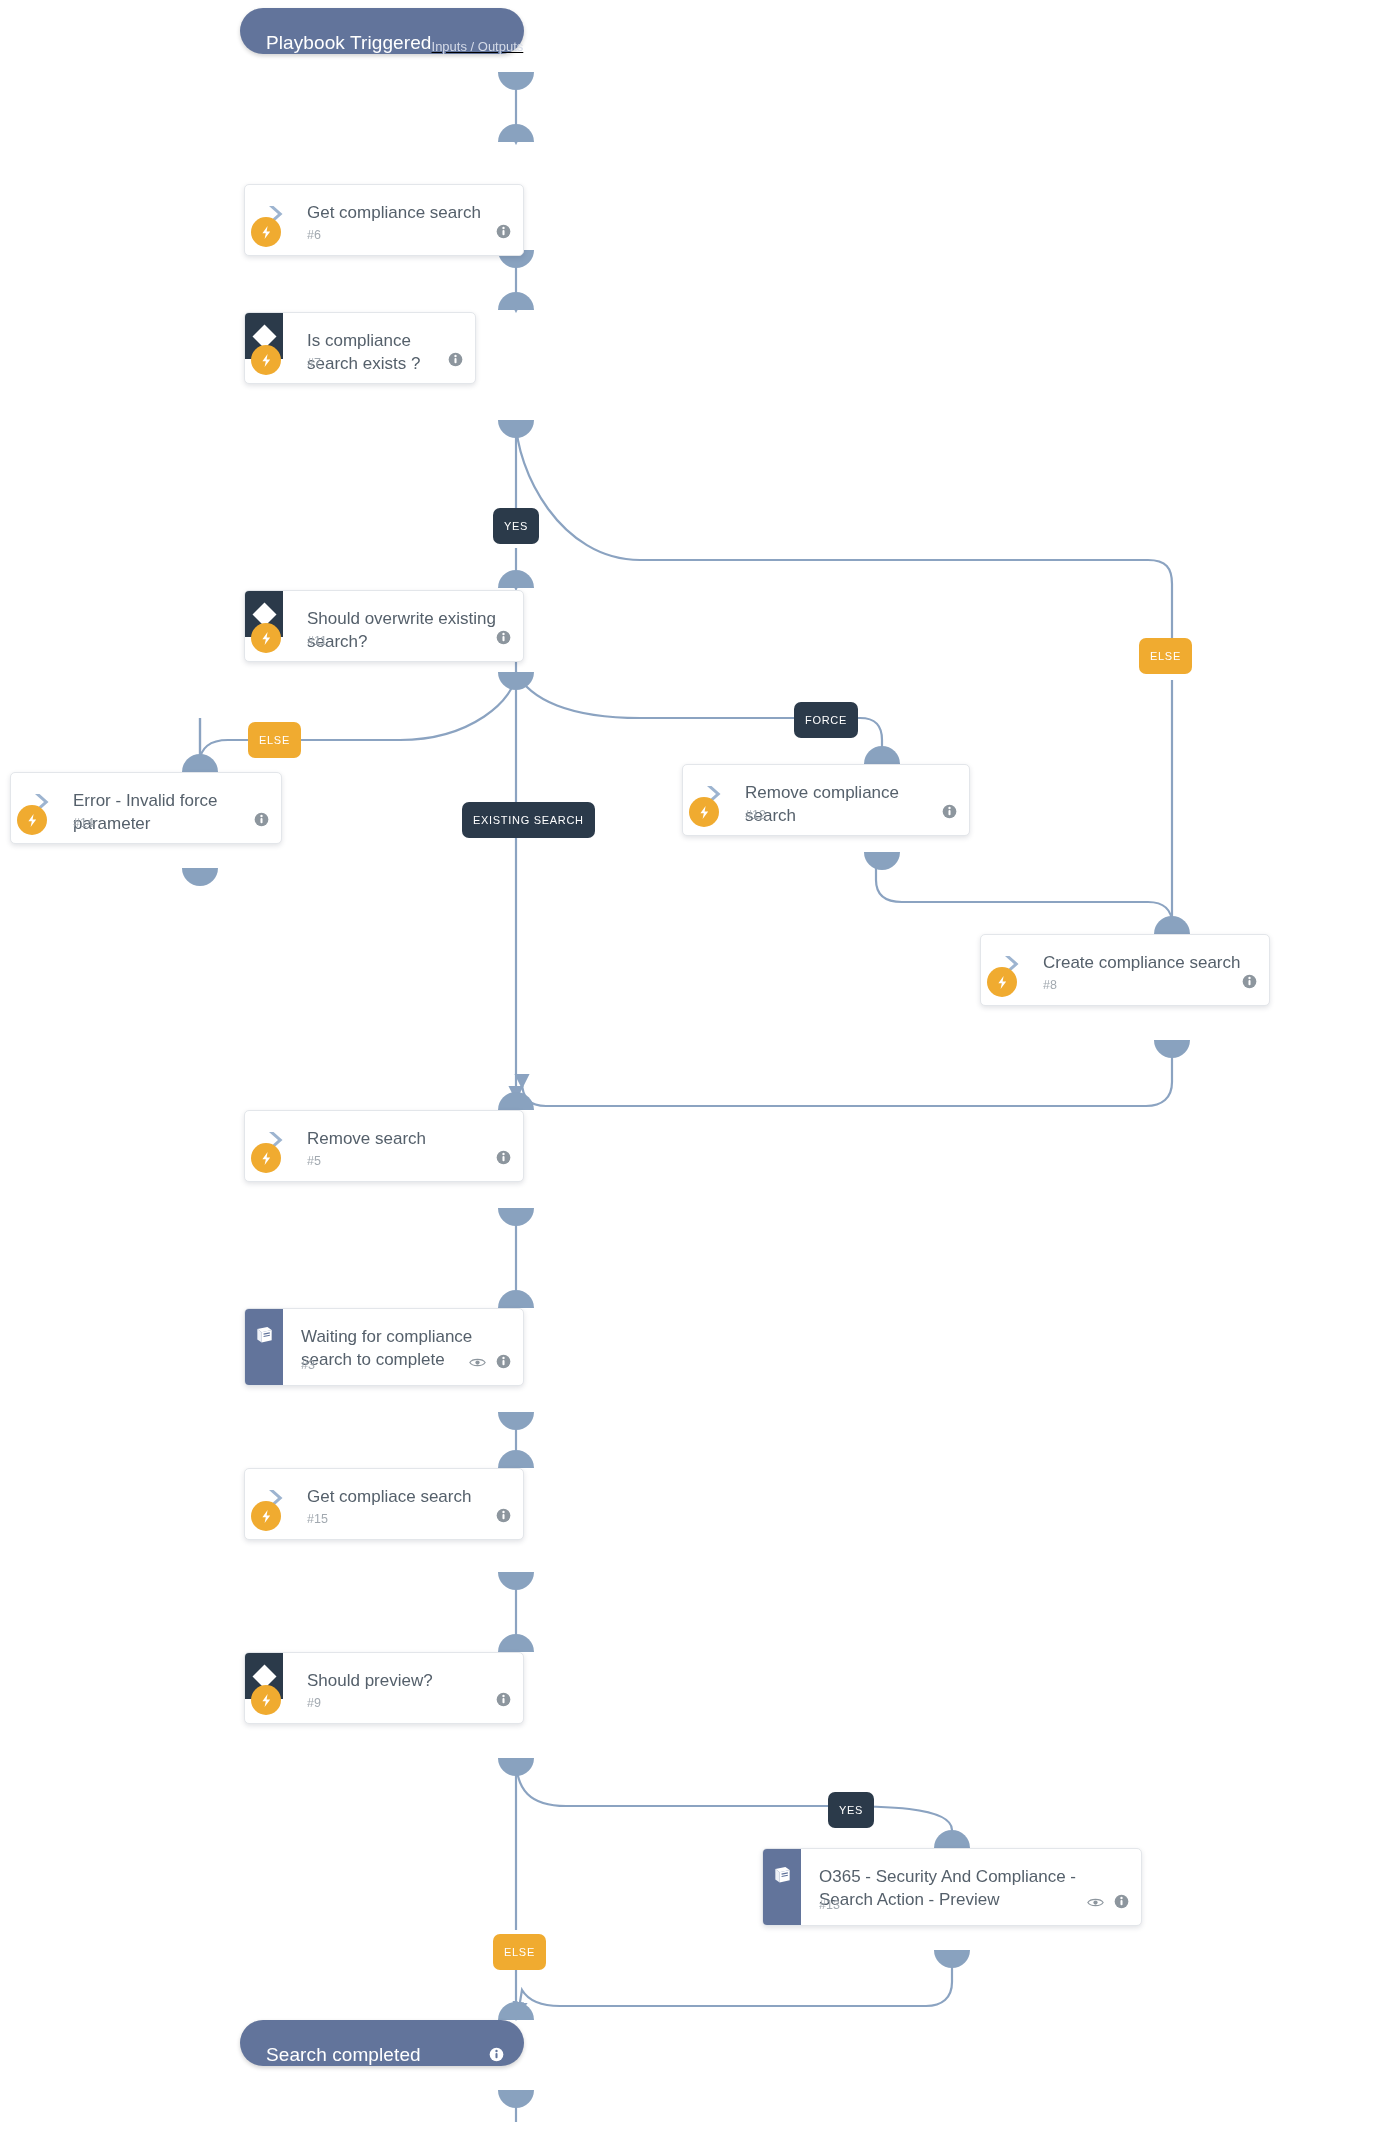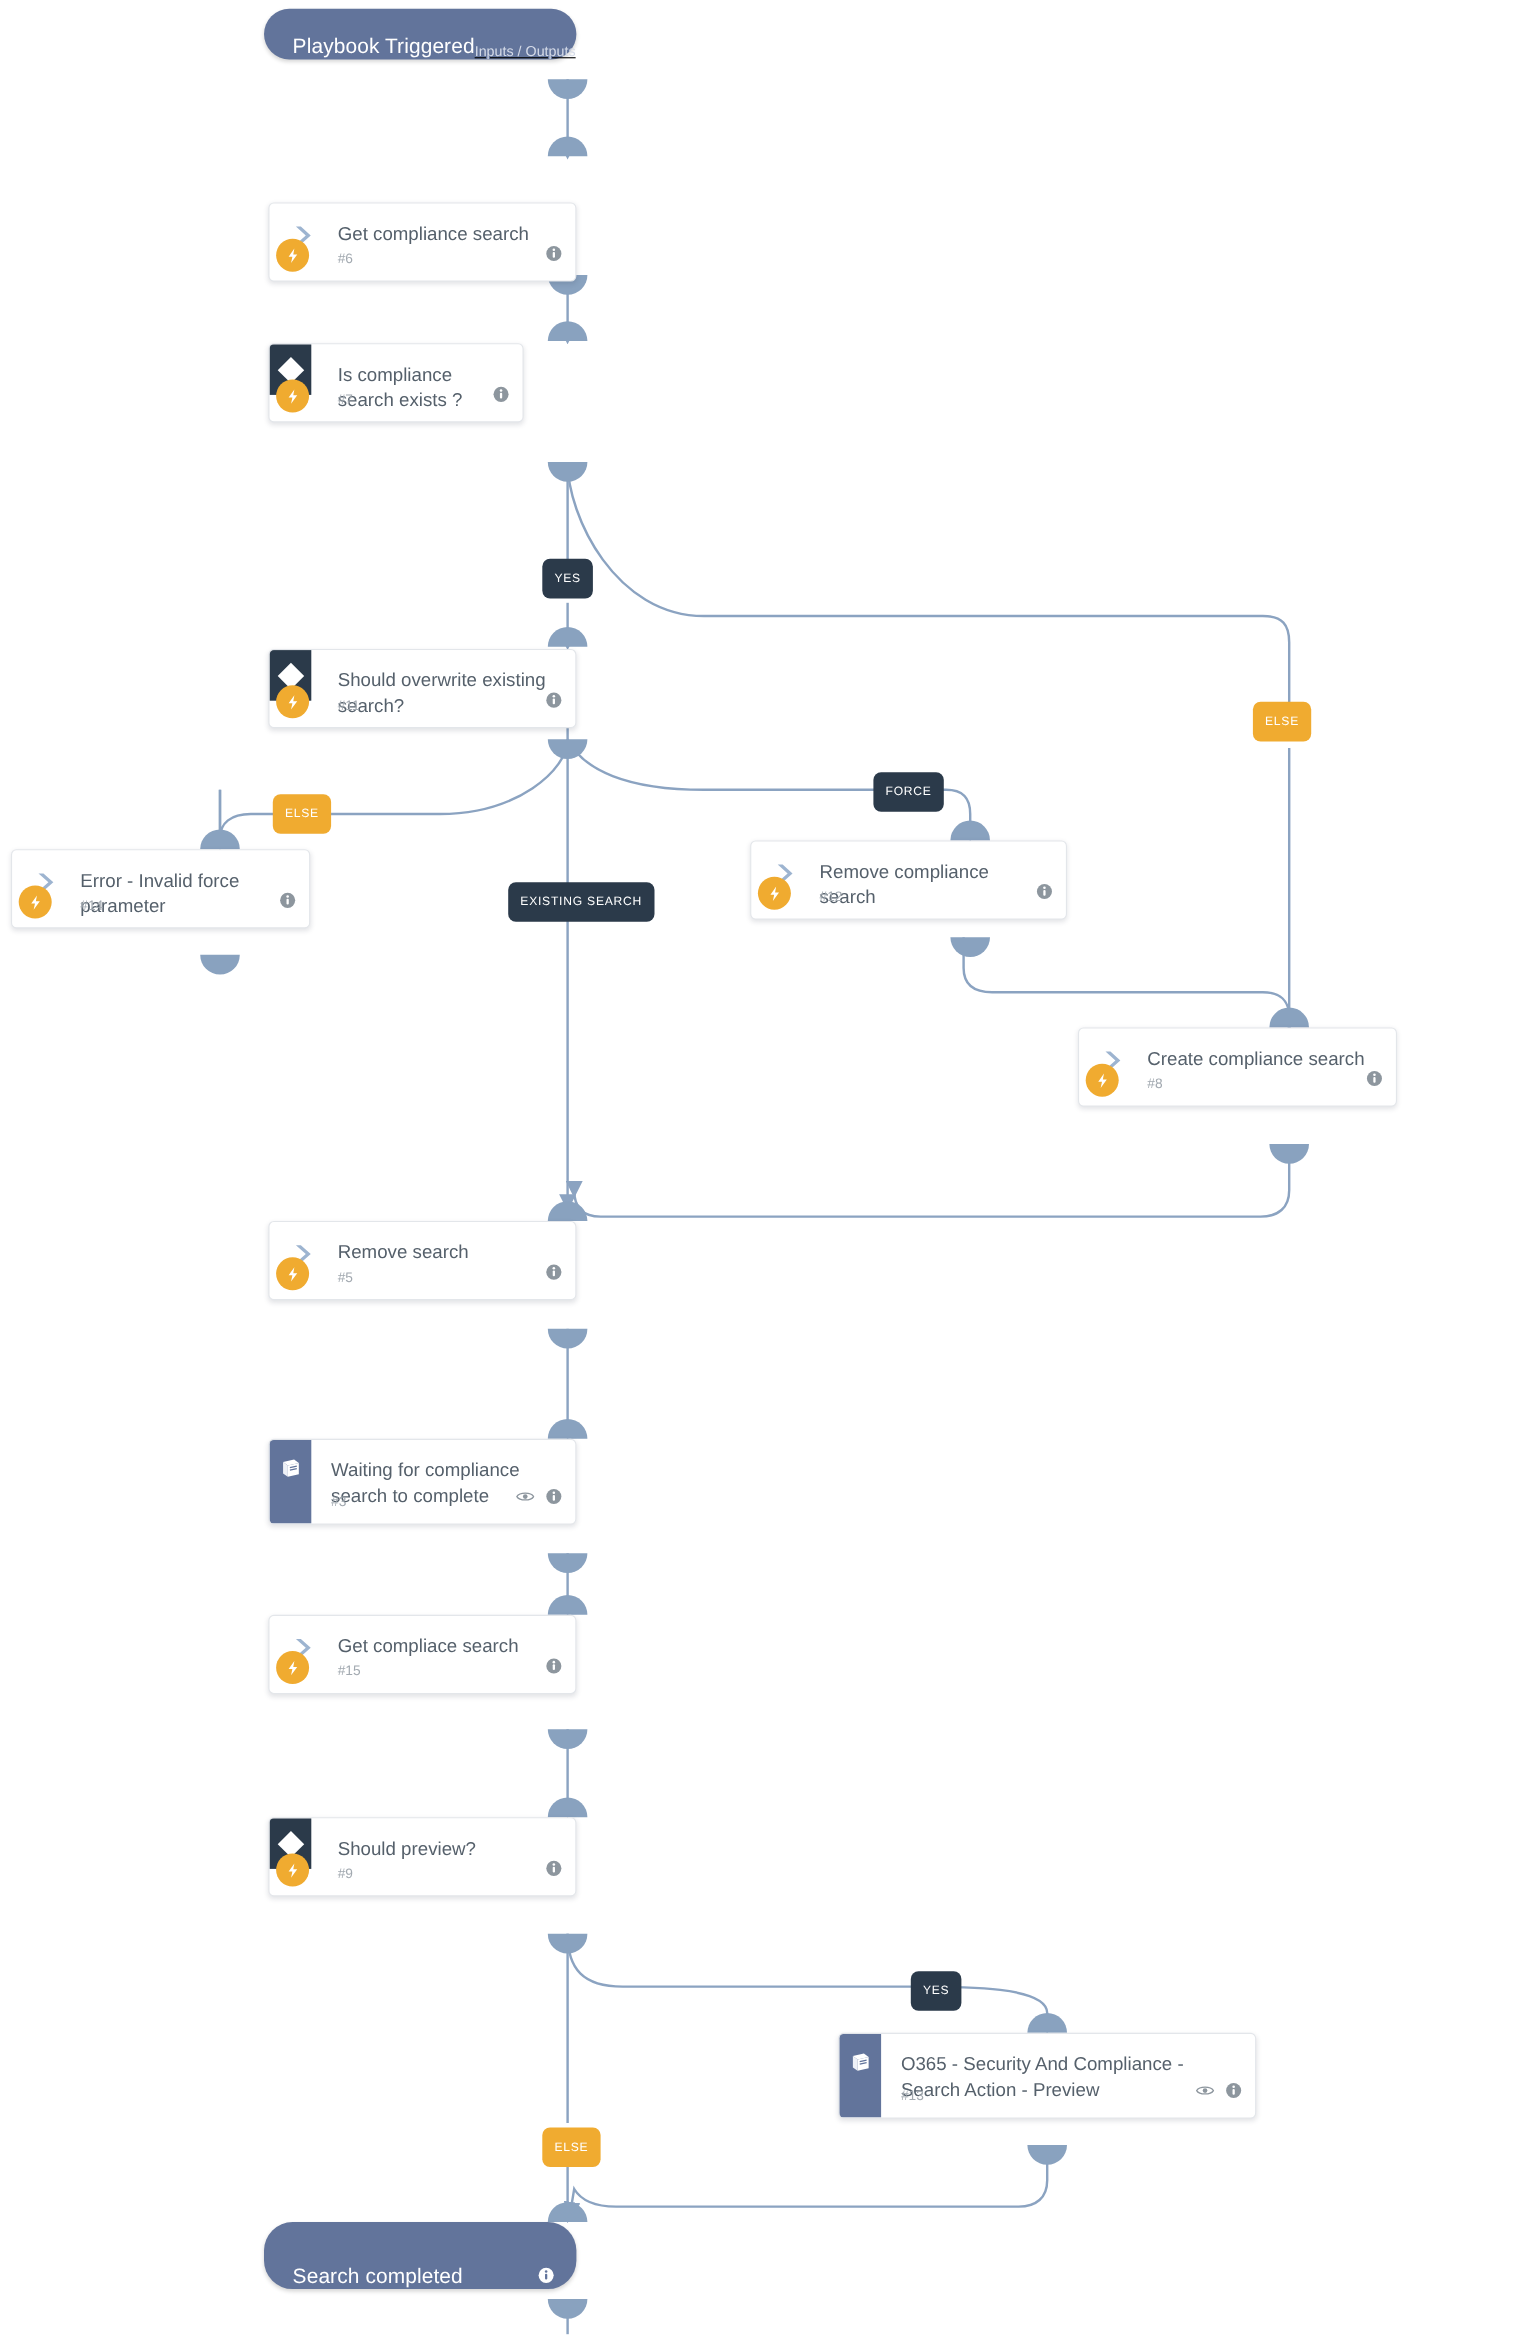--- a/index.html
+++ b/index.html
@@ -597,21 +597,21 @@
           <svg width="15" height="15" viewBox="0 0 16 16">
             <circle cx="8" cy="8" r="7.3" fill="#8d969e"></circle>
             <circle cx="8" cy="4.3" r="1.25" fill="#fff"></circle>
             <rect x="6.9" y="6.4" width="2.2" height="5.6" rx="1" fill="#fff"></rect>
           </svg>
         </span>
       </span>
     </div>
   </div>
 
-  <div class="pill" style="left:240px; top:2020px; width:284px; height:61px;">
+  <div class="pill" style="left:240px; top:2020px; width:284px; height:46px;">
     <span class="pill-title">Search completed</span>
     <span class="pill-right">
       <span class="info-icon">
         <svg width="15" height="15" viewBox="0 0 16 16">
           <circle cx="8" cy="8" r="7.3" fill="#ffffff"></circle>
           <circle cx="8" cy="4.3" r="1.25" fill="#62749b"></circle>
           <rect x="6.9" y="6.4" width="2.2" height="5.6" rx="1" fill="#62749b"></rect>
         </svg>
       </span>
     </span>

